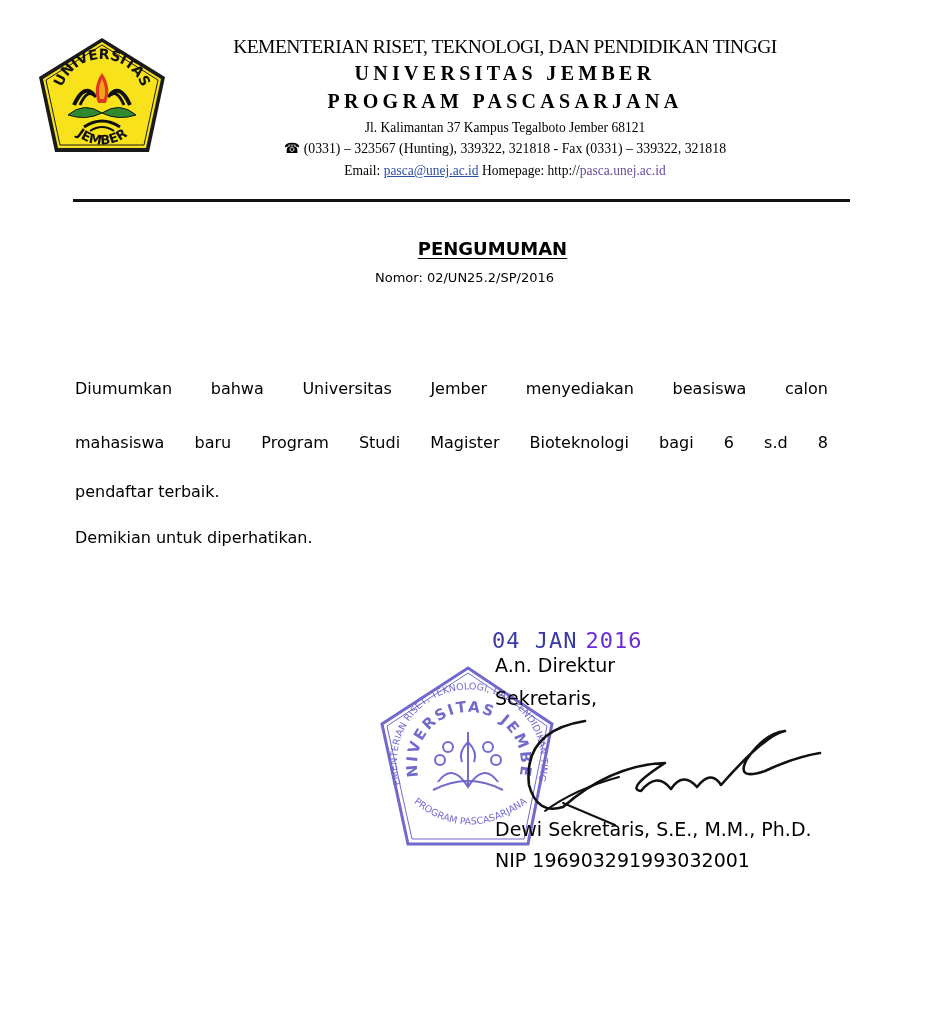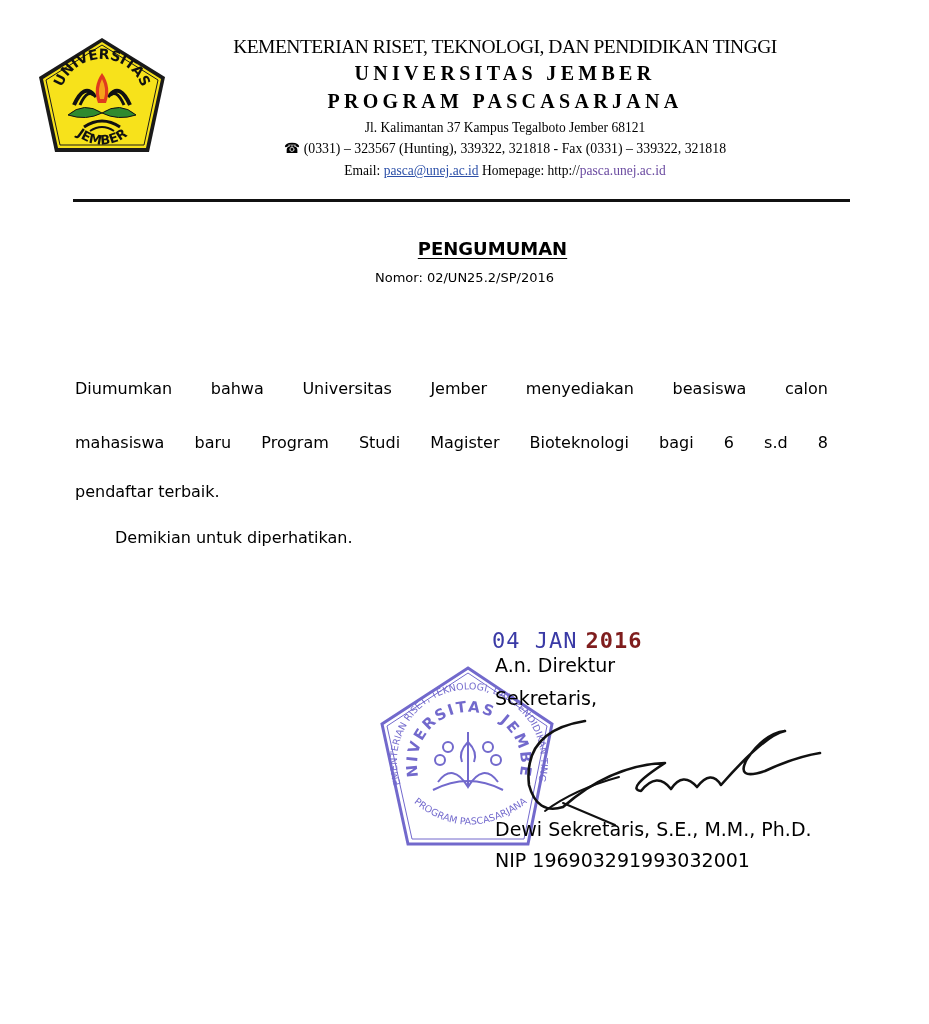--- a/index.html
+++ b/index.html
@@ -22,26 +22,26 @@
   .divider { position:absolute; left:73px; top:199px; width:777px; height:3px; background:#111; }
 
   
   .title { position:absolute; left:0; width:929px; top:238px; text-align:center;
            font-size:18px; font-weight:bold; text-decoration:underline; text-underline-offset:3px;padding-left:28px; }
   .nomor { position:absolute; left:0; width:929px; top:270px; text-align:center; font-size:13px; }
   .para { position:absolute; left:75px; width:753px; font-size:16px; }
   .para-1 { top:379px; text-align:justify; text-align-last:justify; }
   .para-2 { top:433px; text-align:justify; text-align-last:justify; word-spacing:4px; }
   .para-3 { top:482px; }
-  .para-4 { top:528px;margin-left:40px; }
+  .para-4 { top:528px; }
 
   
   .date-stamp { position:absolute; left:492px; top:628px; font-size:22px; color:#3a3aa6;
                 font-family:"DejaVu Sans Mono", monospace; letter-spacing:1px; }
-  .date-stamp .yr { font-weight:bold; color:#7f1d1d; margin-left:8px; }
+  .date-stamp .yr { font-weight:normal; color:#6d28d9; margin-left:8px; }
   .sig-line { position:absolute; left:495px; font-size:19px; }
   .sig-1 { top:654px; }
   .sig-2 { top:687px; }
   .sig-name { top:818px; }
   .sig-nip { top:849px; }
   .seal { position:absolute; left:378px; top:662px; width:180px; height:190px; opacity:0.85; }
   .signature { position:absolute; left:515px; top:715px; width:310px; height:115px; }
 </style>
 </head>
 <body>

